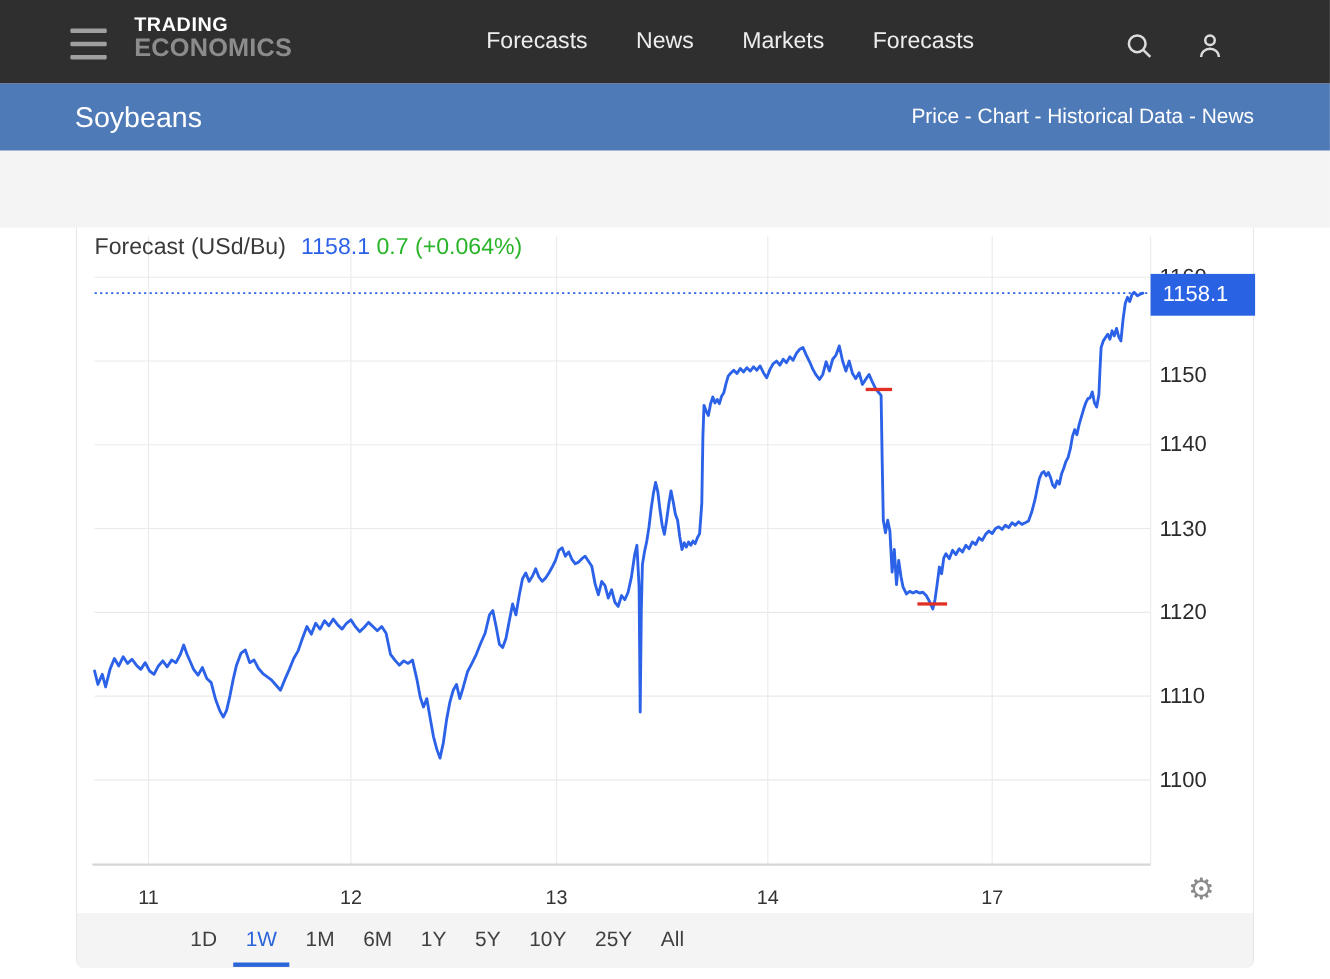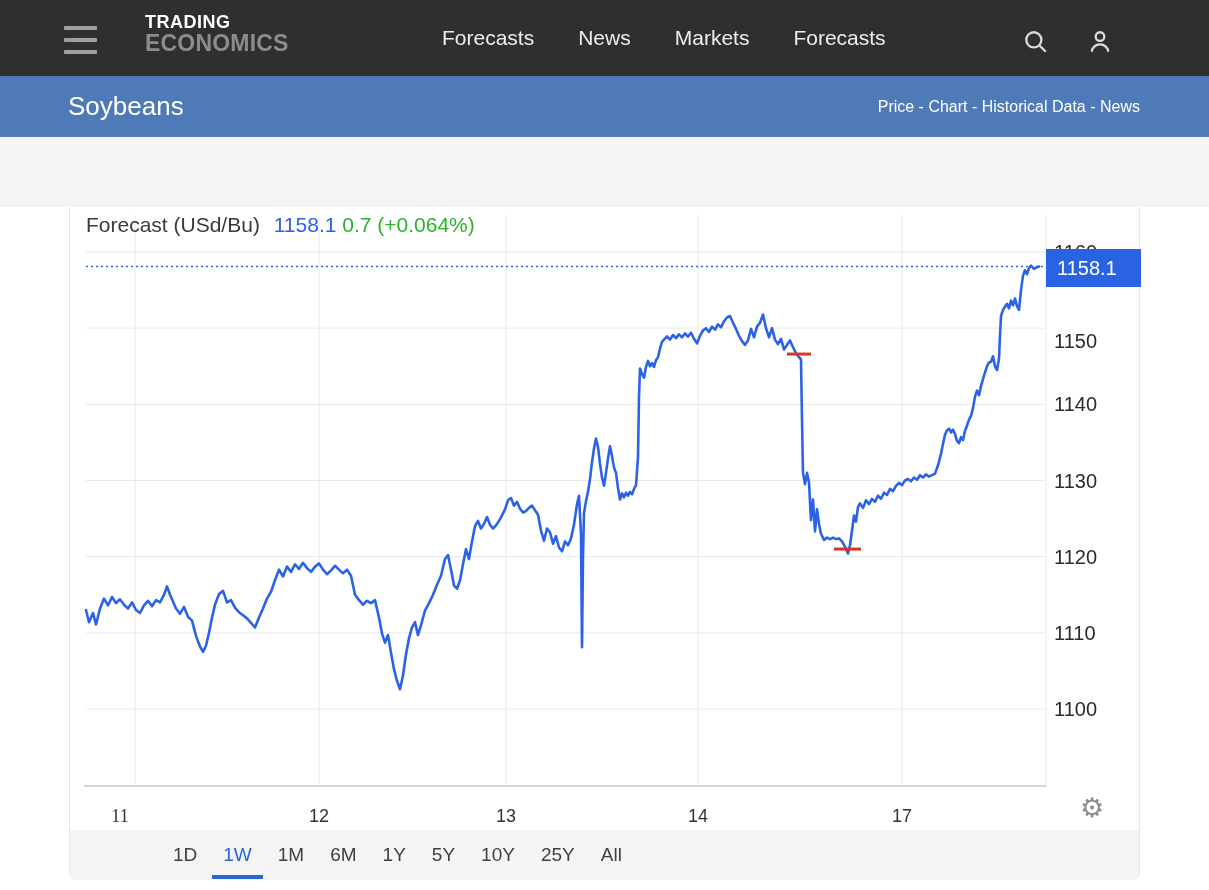--- a/index.html
+++ b/index.html
@@ -9,33 +9,33 @@
     --grid:#eaeaea; --axis:#d6d6d6; --textdark:#333333; --ylabel:#2b2b2b; --rangeactive:#2a64d9;
   }
   *{box-sizing:border-box;margin:0;padding:0;}
   body{background:#fff;font-family:"Liberation Sans",sans-serif;}
   .page{position:relative;width:1209px;height:890px;background:#fff;overflow:hidden;}
 
   
   .topnav{position:absolute;left:0;top:0;width:1209px;height:76px;background:var(--topnav);}
   .hamburger{position:absolute;left:64px;top:26px;width:33px;height:28px;display:flex;flex-direction:column;justify-content:space-between;cursor:pointer;}
   .hamburger span{display:block;height:4px;background:var(--hamburger);border-radius:1px;}
-  .brand{position:absolute;left:122px;top:13px;line-height:1.1;cursor:pointer;margin-left:23px;}
+  .brand{position:absolute;left:122px;top:13px;line-height:1.1;cursor:pointer;}
   .brand-1{font-size:18px;font-weight:bold;color:#fff;letter-spacing:.5px;}
   .brand-2{font-size:23px;font-weight:bold;color:var(--brandgray);letter-spacing:.2px;margin-top:-2px;}
   .nav-menu{position:absolute;left:442px;top:0;height:76px;display:flex;align-items:center;gap:44px;}
   .nav-item{color:var(--navtext);font-size:21px;cursor:pointer;white-space:nowrap;}
   .nav-icon{position:absolute;top:29px;width:26px;height:26px;cursor:pointer;}
   .nav-icon svg{stroke:#dcdcdc;fill:none;stroke-width:2.1;}
   #search-ic{left:1023px;} #user-ic{left:1087px;}
 
   
   .subheader{position:absolute;left:0;top:76px;width:1209px;height:61px;background:var(--bluebar);}
   .subheader h1{position:absolute;left:68px;top:0;line-height:61px;font-size:26px;font-weight:normal;color:#fff;}
-  .sublinks{position:absolute;right:69px;top:0;line-height:61px;font-size:16px;color:#fff;cursor:pointer;}
+  .sublinks{position:absolute;right:69px;top:0;line-height:61px;font-size:19px;color:#fff;cursor:pointer;}
 
   
   .tabstrip{position:absolute;left:0;top:137px;width:1209px;height:70px;background:var(--strip);}
   .tab{position:absolute;top:139px;height:68px;line-height:68px;font-size:20px;color:var(--textdark);cursor:pointer;}
   .tab.active{background:#fff;border:1px solid var(--tabborder);border-bottom:none;text-align:center;}
   #tab-summary{left:73px;width:132px;}
   #tab-stats{left:228px;} #tab-forecast{left:310px;} #tab-alerts{left:436px;}
   .export{position:absolute;left:528px;top:139px;height:68px;display:flex;align-items:center;gap:6px;font-size:20px;color:#111;cursor:pointer;}
   .export svg{stroke:#1a1a1a;fill:none;stroke-width:2;}
   .caret{width:0;height:0;border-left:6px solid transparent;border-right:6px solid transparent;border-top:7px solid #111;margin-left:4px;}
@@ -151,21 +151,21 @@
     <div id="ylabels">
         <div class="ylabel" style="top: 32px;">1160</div>
         <div class="ylabel" style="top: 107px; margin-top: 14px;">1150</div>
         <div class="ylabel" style="top: 184.334px;">1140</div>
         <div class="ylabel" style="top: 260.501px;">1130</div>
         <div class="ylabel" style="top: 336.668px;">1120</div>
         <div class="ylabel" style="top: 412.835px;">1110</div>
         <div class="ylabel" style="top: 489.002px;">1100</div>
       </div>
     <div id="xlabels">
-        <div class="xlabel" style="left: 20px; font-family: Liberation Serif, serif;">11</div>
+        <div class="xlabel" style="left: 35px;">11</div>
         <div class="xlabel" style="left: 219px;">12</div>
         <div class="xlabel" style="left: 406px;">13</div>
         <div class="xlabel" style="left: 598px;">14</div>
         <div class="xlabel" style="left: 802px;">17</div>
       </div>
     <div class="pricebox">1158.1</div>
     <div class="gear">⚙</div>
   </div>
 
   <div class="rangebar" id="rangebar">

